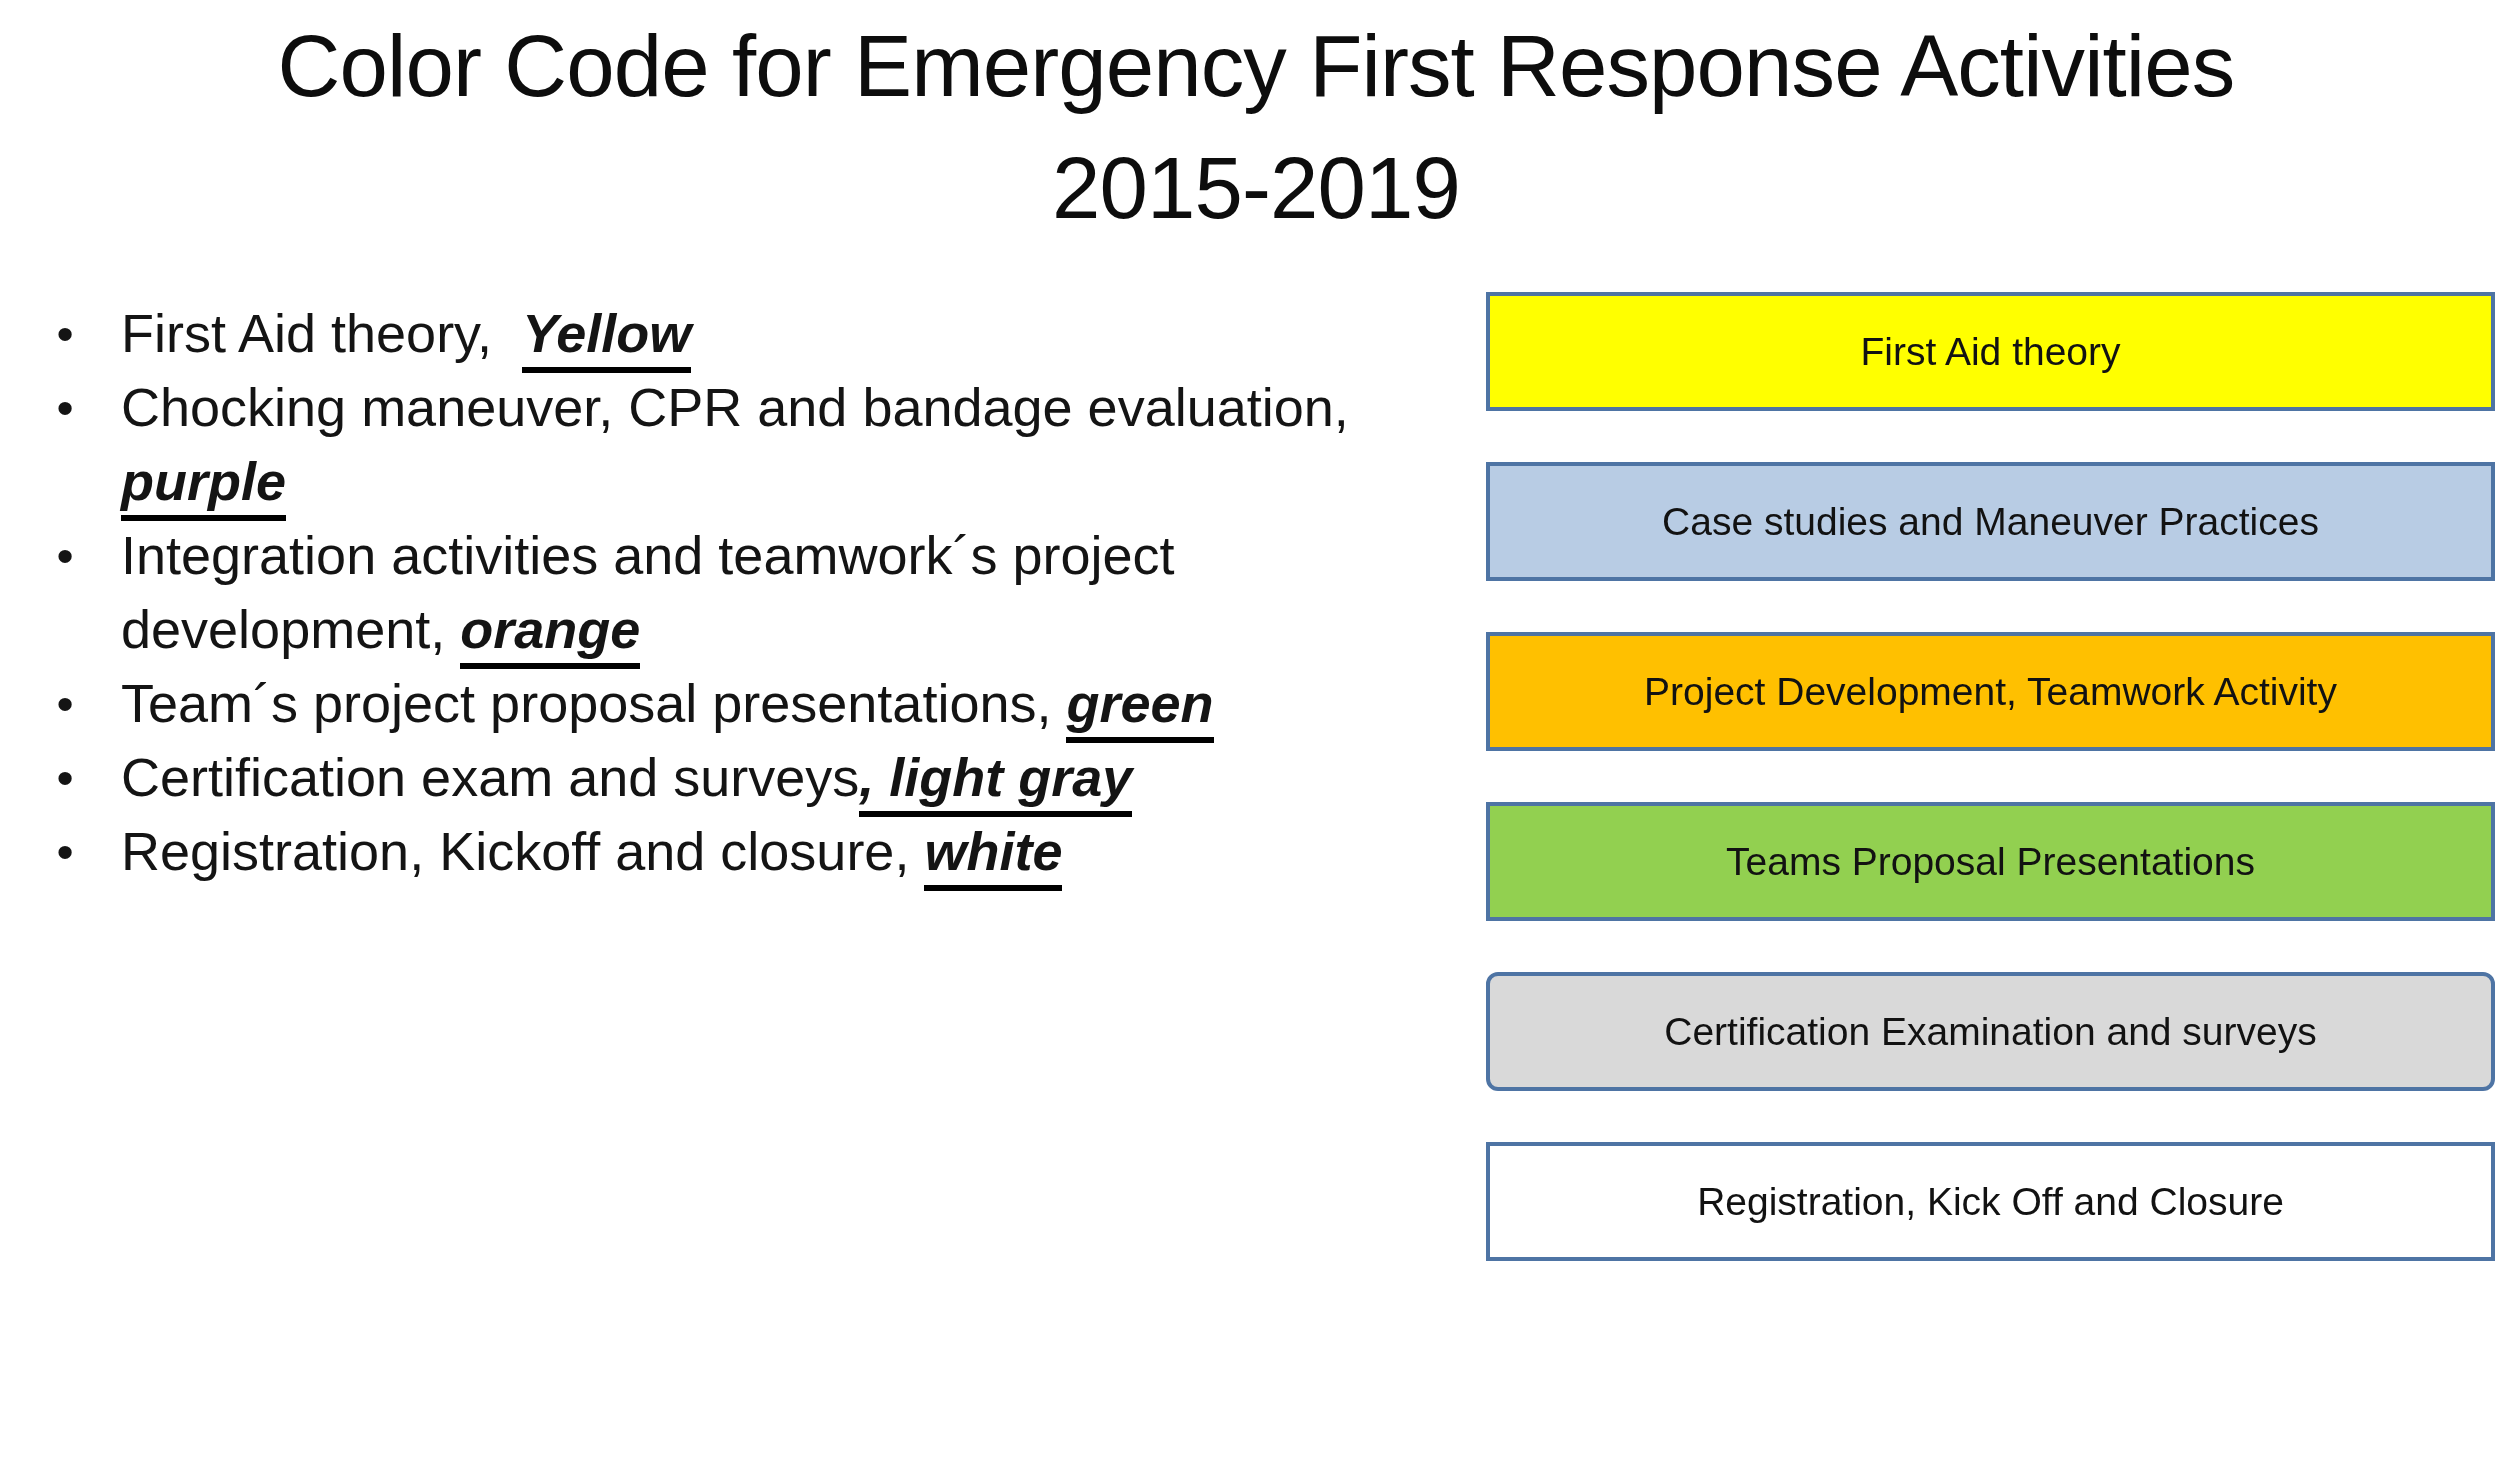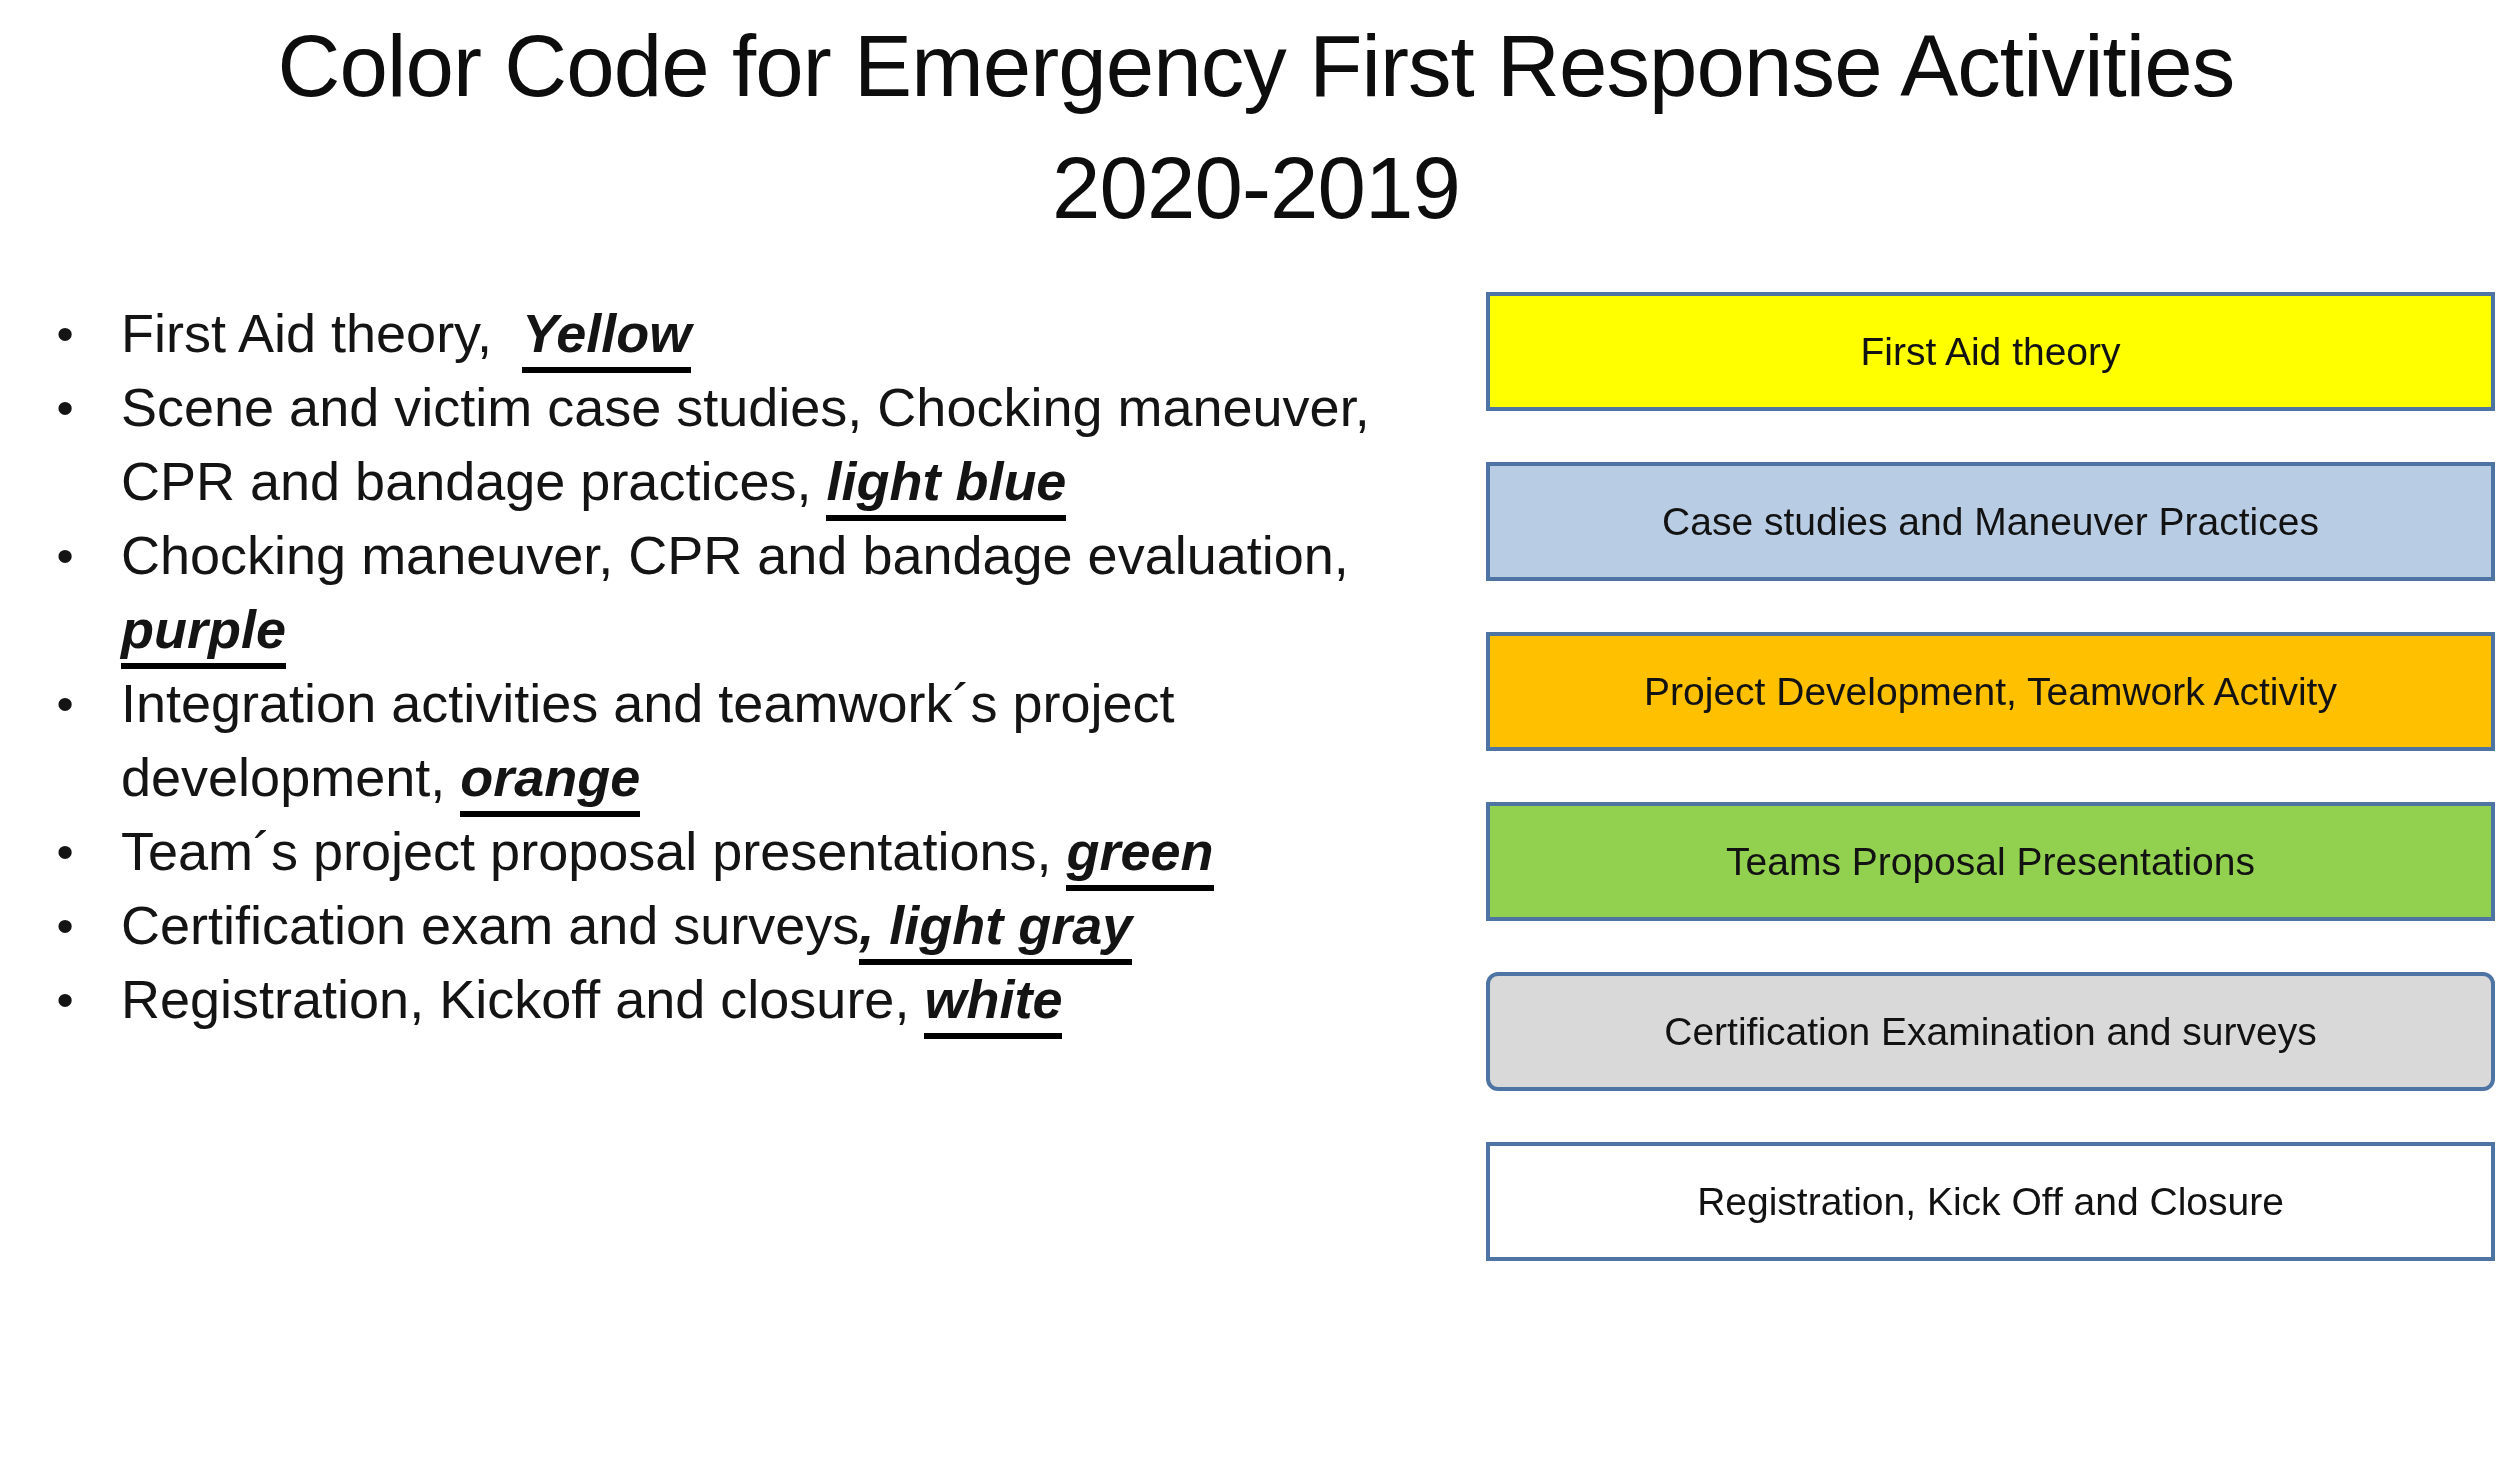--- a/index.html
+++ b/index.html
@@ -81,26 +81,25 @@
     color: #121212;
   }
 </style>
 </head>
 <body>
 
 <div class="slide">
 
   <div class="title">
     <div>Color Code for Emergency First Response Activities</div>
-    <div>2020-2019</div>
+    <div>2015-2019</div>
   </div>
 
   <ul class="bullets">
       <li><span class="">First Aid theory,  </span><span class="em">Yellow</span></li>
-      <li><span class="">Scene and victim case studies, Chocking maneuver, CPR and bandage practices, </span><span class="em">light blue</span></li>
       <li><span class="">Chocking maneuver, CPR and bandage evaluation, </span><span class="em">purple</span></li>
       <li><span class="">Integration activities and teamwork´s project development, </span><span class="em">orange</span></li>
       <li><span class="">Team´s project proposal presentations, </span><span class="em">green</span></li>
       <li><span class="">Certification exam and surveys</span><span class="em">, light gray</span></li>
       <li><span class="">Registration, Kickoff and closure, </span><span class="em">white</span></li>
     </ul>
 
   <div class="legend">
       <div class="legend-box" style="background: rgb(255, 255, 0); border-color: rgb(78, 116, 164); color: rgb(18, 18, 18);">
         <span>First Aid theory</span>

